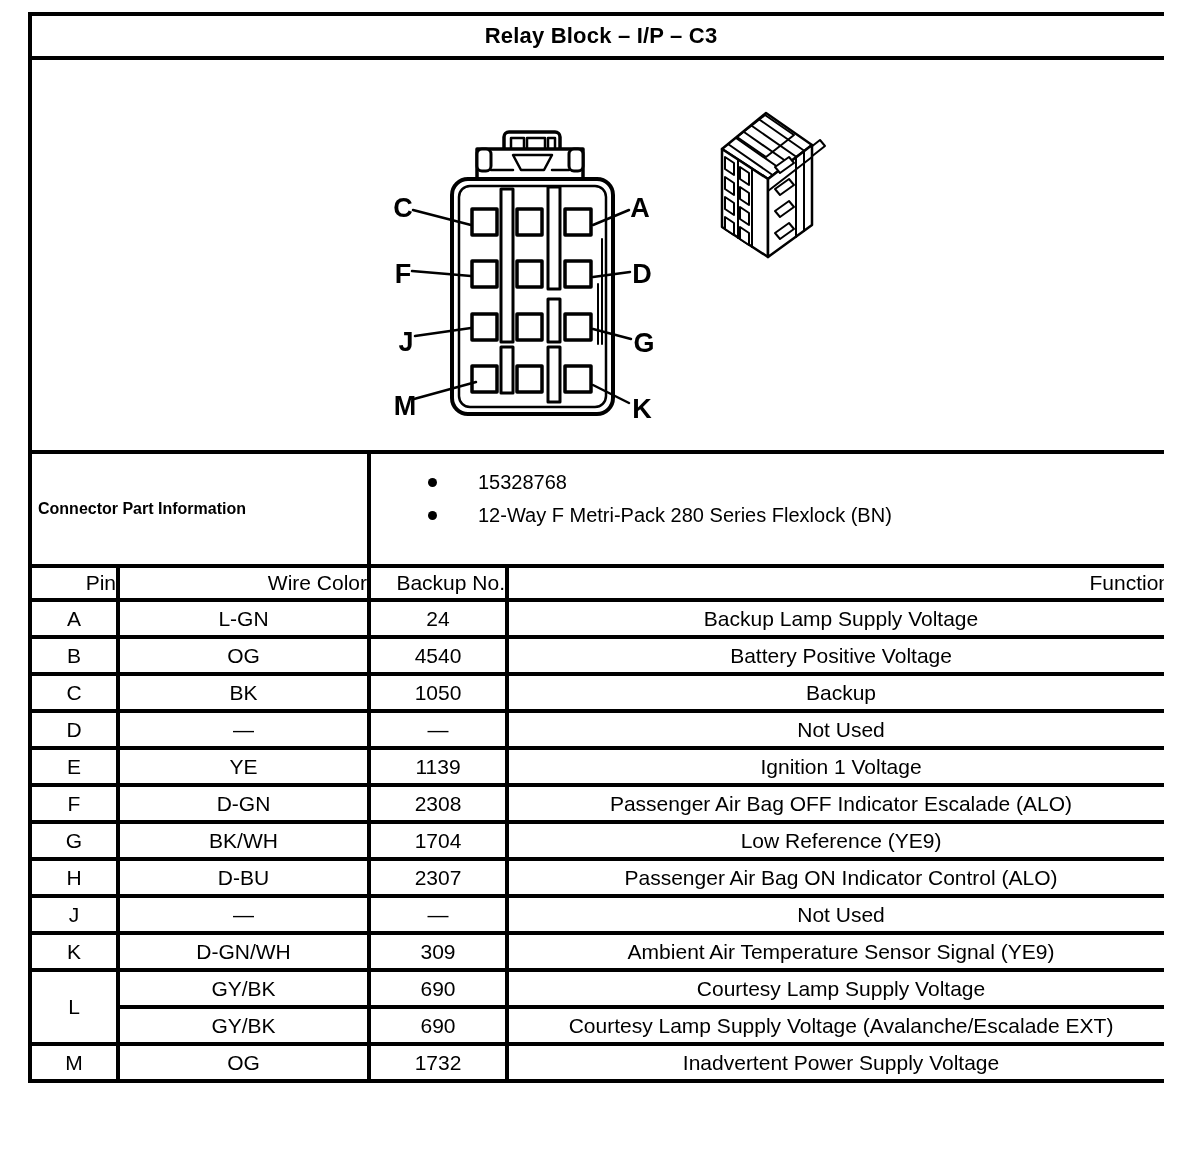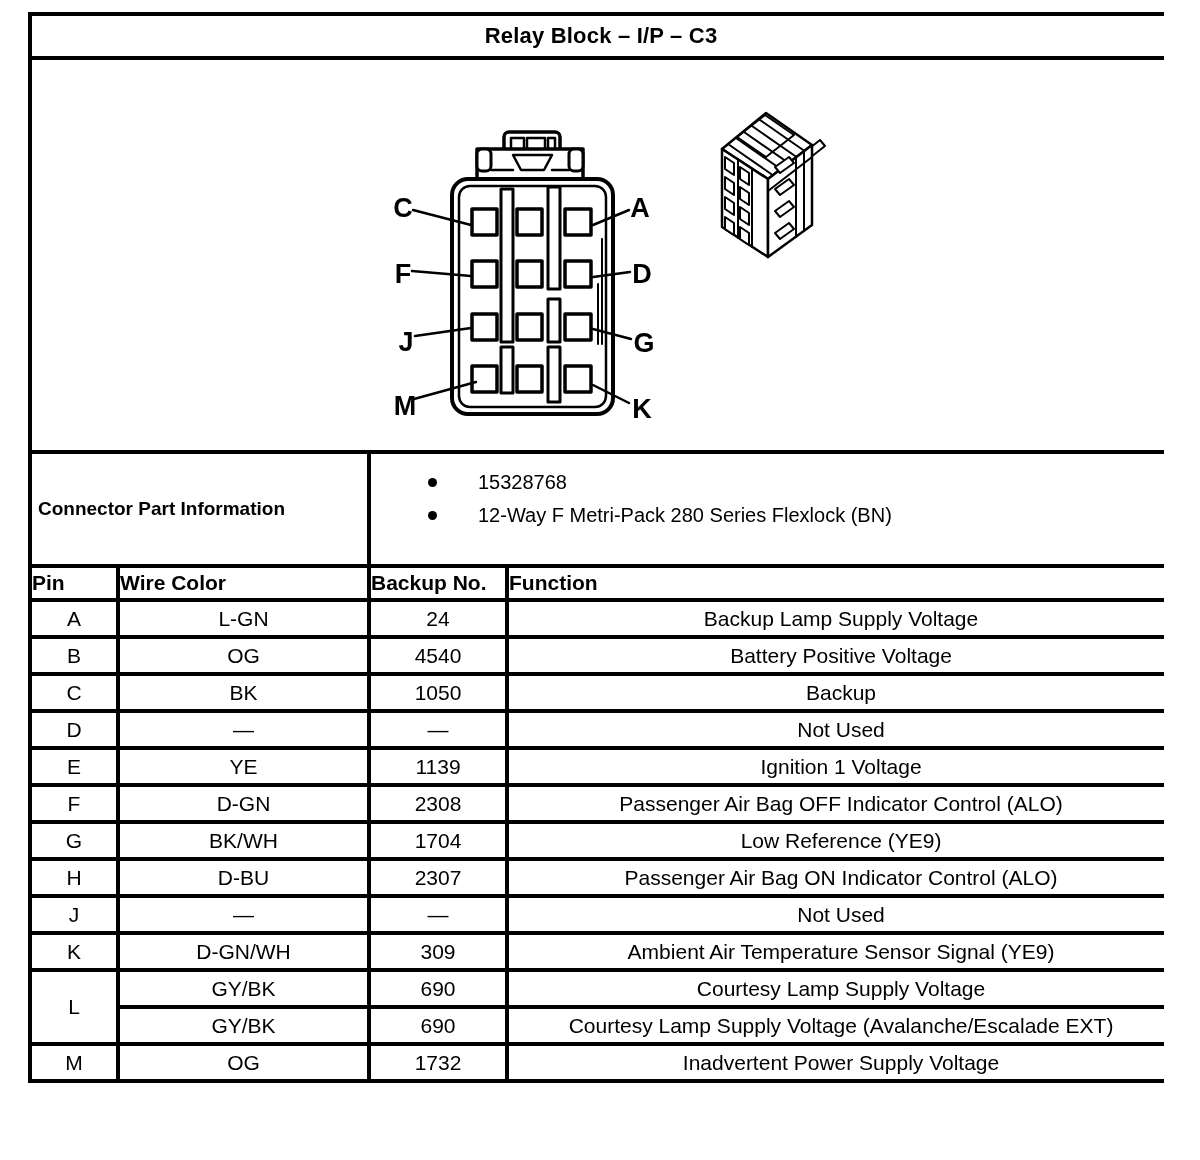--- a/index.html
+++ b/index.html
@@ -19,32 +19,32 @@
   .title-cell {
     height:38px; text-align:center; vertical-align:middle;
     font-size:22px; font-weight:bold; letter-spacing:0.2px;
   }
 
   .diagram-cell { height:390px; padding:0; position:relative; }
   .diagram-svg { position:absolute; left:0; top:0; width:1134px; height:390px; display:block; }
 
   .part-label-cell {
     height:110px; vertical-align:middle; text-align:left;
-    font-size:19px; font-weight:bold; padding:0 2px 0 6px; line-height:1.1;
+    font-size:16px; font-weight:bold; padding:0 2px 0 6px; line-height:1.1;
   }
   .part-info-cell { vertical-align:top; padding:12px 4px 0 57px; font-size:20px; }
   .bullet-item { display:flex; align-items:center; height:33px; }
   .bullet {
     width:9px; height:9px; border-radius:50%; background:#000;
     margin-right:41px; flex:none;
   }
 
   table.main th {
-    height:30px; font-size:21px; font-weight:bold;
-    text-align:left; vertical-align:middle; padding:0;
+    height:30px; font-size:21px; font-weight:normal;
+    text-align:right; vertical-align:middle; padding:0;
   }
   td.pin-cell, td.wire-cell, td.circuit-cell {
     height:33px; text-align:center; vertical-align:middle; font-size:21px; padding:0;
   }
   td.function-cell {
     height:33px; text-align:center; vertical-align:middle;
     font-size:21px; padding:0 2px 0 5px; white-space:nowrap; overflow:hidden;
   }
 
   svg text {
@@ -220,21 +220,21 @@
         <tr>
           <td class="pin-cell">E</td>
           <td class="wire-cell">YE</td>
           <td class="circuit-cell">1139</td>
           <td class="function-cell">Ignition 1 Voltage</td>
         </tr>
         <tr>
           <td class="pin-cell">F</td>
           <td class="wire-cell">D-GN</td>
           <td class="circuit-cell">2308</td>
-          <td class="function-cell">Passenger Air Bag OFF Indicator Control (ALO)</td>
+          <td class="function-cell">Passenger Air Bag OFF Indicator Escalade (ALO)</td>
         </tr>
         <tr>
           <td class="pin-cell">G</td>
           <td class="wire-cell">BK/WH</td>
           <td class="circuit-cell">1704</td>
           <td class="function-cell">Low Reference (YE9)</td>
         </tr>
         <tr>
           <td class="pin-cell">H</td>
           <td class="wire-cell">D-BU</td>

